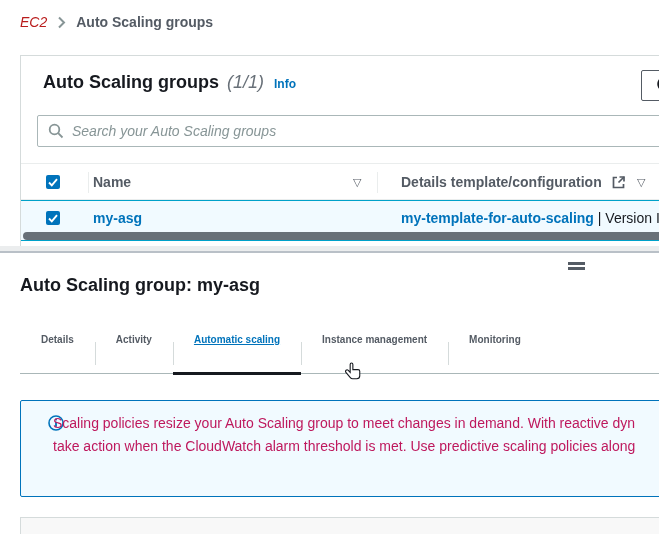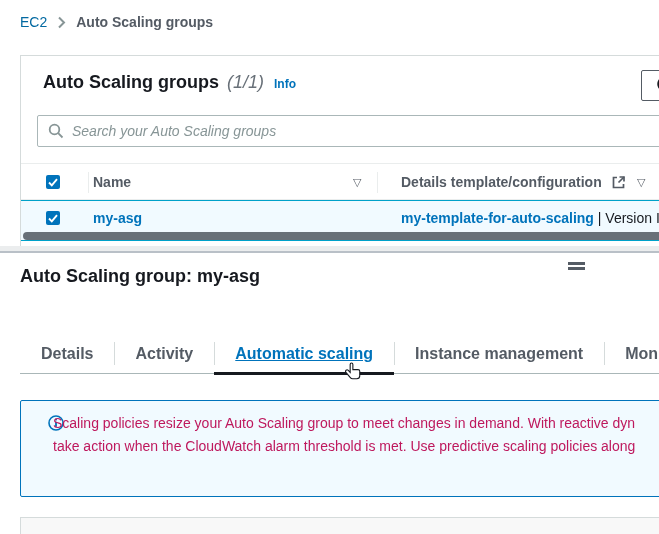--- a/index.html
+++ b/index.html
@@ -3,21 +3,21 @@
 <meta charset="utf-8">
 <style>
   * { margin:0; padding:0; box-sizing:border-box; }
   html,body { width:659px; height:534px; }
   body {
     position:relative; overflow:hidden; background:#ffffff;
     font-family:"Liberation Sans", sans-serif; color:#16191f;
   }
   
   .breadcrumb { position:absolute; left:20px; top:14px; display:flex; align-items:center; gap:10px; font-size:14px; }
-  .bc-link { color:#0369a1; text-decoration:none; cursor:pointer; }
+  .bc-link { color:#b91c1c; text-decoration:none; cursor:pointer;font-style:italic; }
   .bc-chev { display:inline-flex; margin-top:1px; }
   .bc-current { color:#545b64; font-weight:700; }
 
   
   .card { position:absolute; left:20px; top:55px; width:700px; height:193px; background:#fff; border:1px solid #d5dbdb; }
   .card-header { position:absolute; left:22px; top:16px; display:flex; align-items:baseline; gap:8px; }
   .card-title { font-size:18px; font-weight:700; color:#16191f; }
   .card-count { font-size:18px; font-weight:400; color:#687078;font-style:italic; }
   .info-link { font-size:12px; font-weight:700; color:#0073bb; cursor:pointer; margin-left:2px; }
   .refresh-btn { position:absolute; left:620px; top:14px; width:46px; height:31px; background:#fff;
@@ -44,24 +44,24 @@
   .cell-link { position:absolute; top:9px; font-size:14px; font-weight:700; color:#0073bb; cursor:pointer; white-space:nowrap; text-decoration:none; }
   .cell-plain { font-weight:400; color:#16191f; }
   .hscrollbar { position:absolute; left:2px; top:31px; width:696px; height:8px; background:#687078; border-radius:4px; cursor:pointer; }
 
   
   .split-band { position:absolute; left:0; top:246px; width:659px; height:7px; background:#ebedee; border-bottom:2px solid #b9c0c7; }
   .drag-handle { position:absolute; left:568px; top:262px; width:17px; cursor:row-resize; }
   .drag-handle div { height:3px; background:#545b64; margin-bottom:2px; }
 
   
-  .detail-title { position:absolute; left:20px; top:266px; font-size:18px; font-weight:700; color:#16191f; }
+  .detail-title { position:absolute; left:20px; top:275px; font-size:18px; font-weight:700; color:#16191f; }
 
   .tabbar { position:absolute; left:20px; top:334px; width:680px; height:40px; display:flex; align-items:stretch; border-bottom:1px solid #aab7b8; }
-  .tab { position:relative; display:flex; align-items:center; padding:0 21px; font-size:16px; font-weight:700; color:#545b64; cursor:pointer; white-space:nowrap; }
+  .tab { position:relative; display:flex; padding:0 21px; font-size:10px; font-weight:700; color:#545b64; cursor:pointer; white-space:nowrap; }
   .tab + .tab::before { content:""; position:absolute; left:0; top:8px; height:23px; width:1px; background:#d5dbdb; }
   .tab.active { color:#0073bb;text-decoration:underline; }
   .tab.active::after { content:""; position:absolute; left:0; right:0; bottom:-2px; height:3px; background:#16191f; }
 
   .cursor-hand { position:absolute; left:344px; top:361px; pointer-events:none; z-index:50; }
 
   
   .alert { position:absolute; left:20px; top:400px; width:680px; height:97px;
     background:#f1faff; border:1px solid #0073bb; border-radius:2px; }
   .alert-icon { position:absolute; left:27px; top:14px; }

